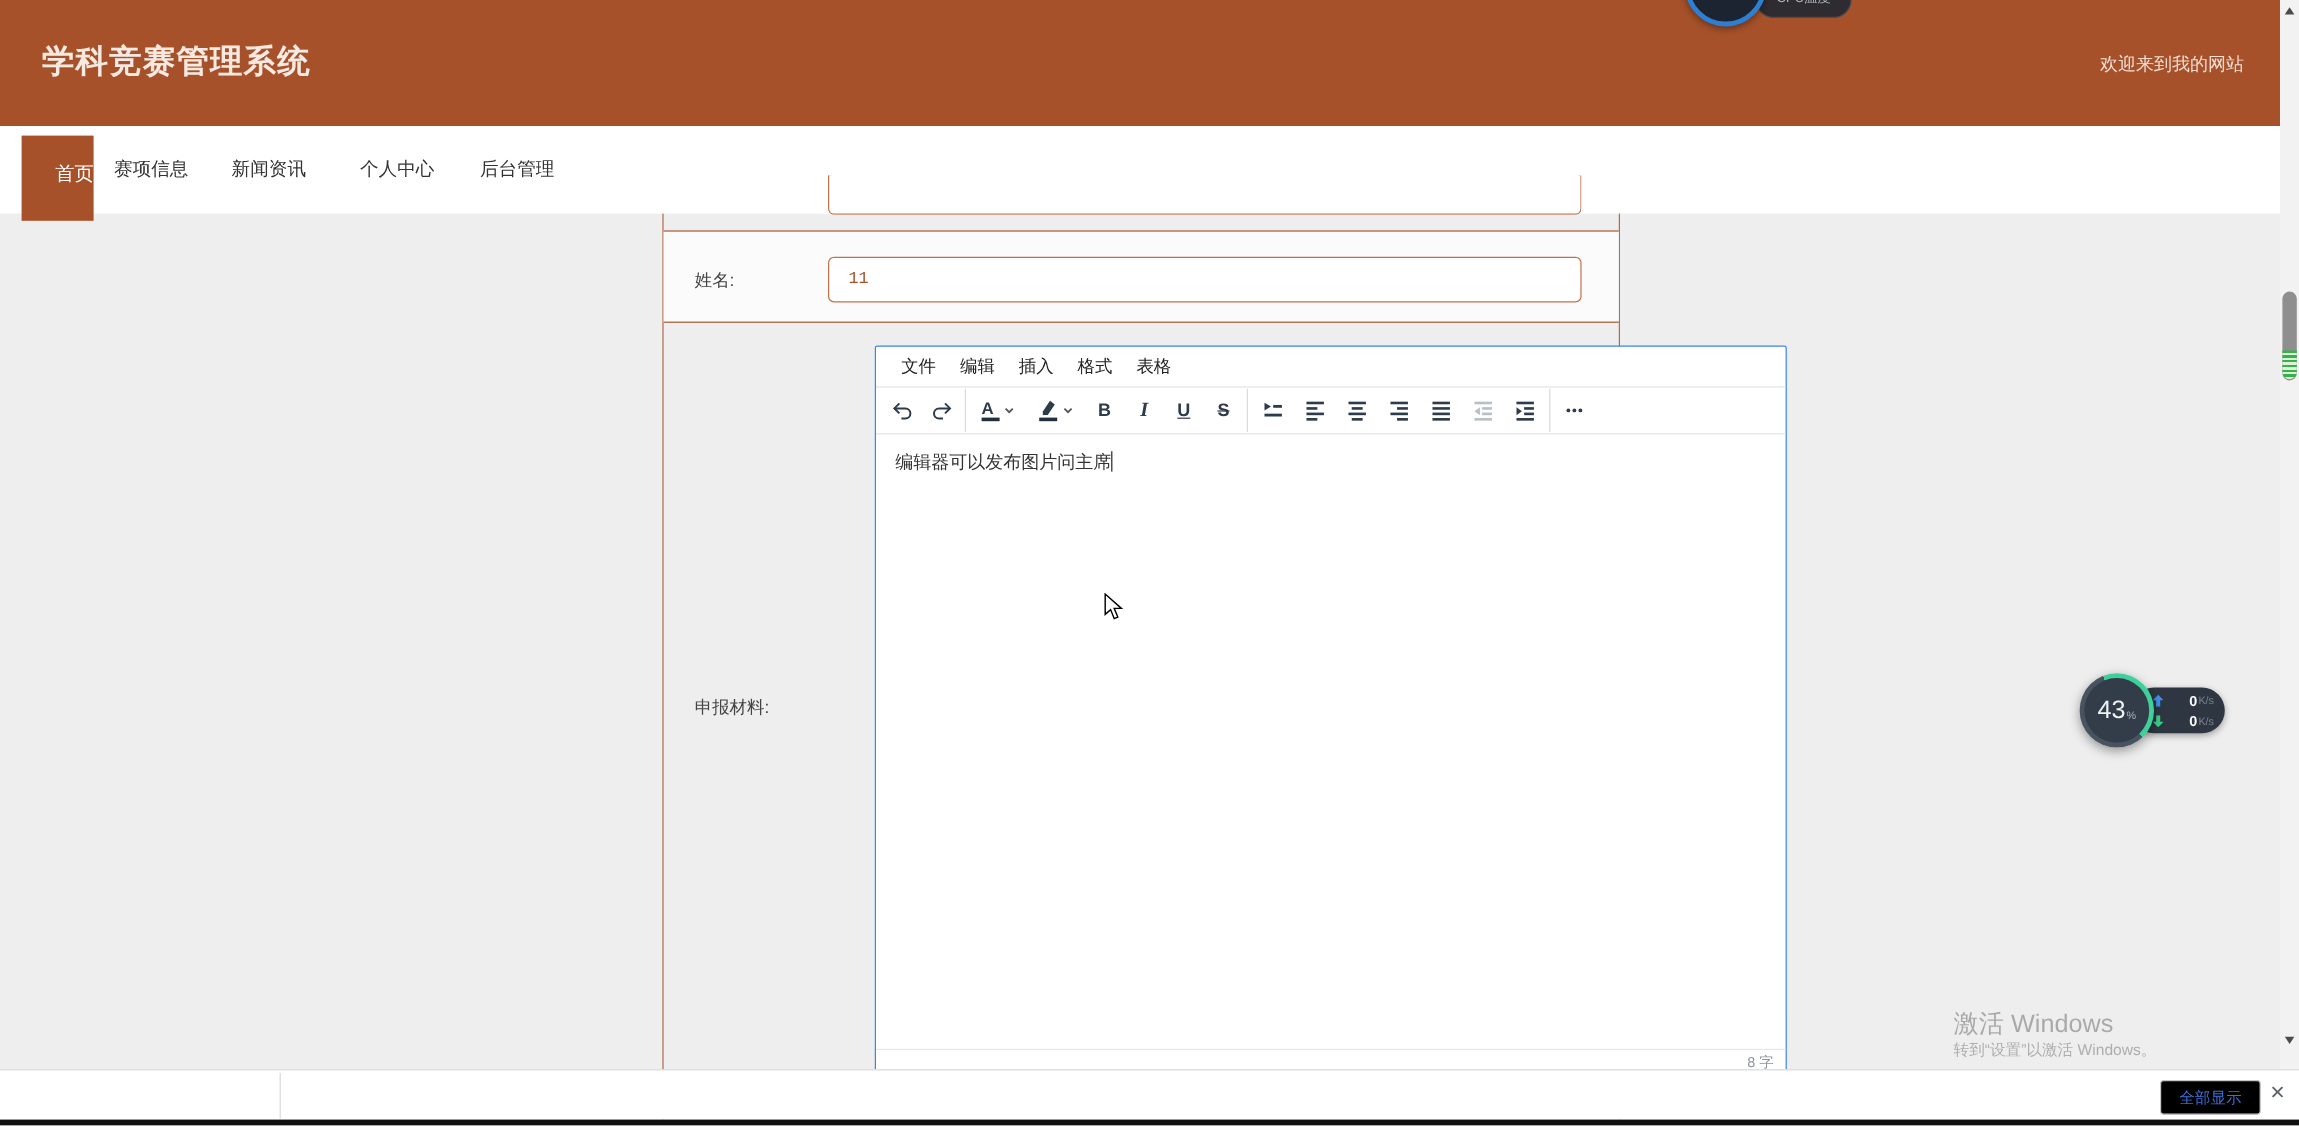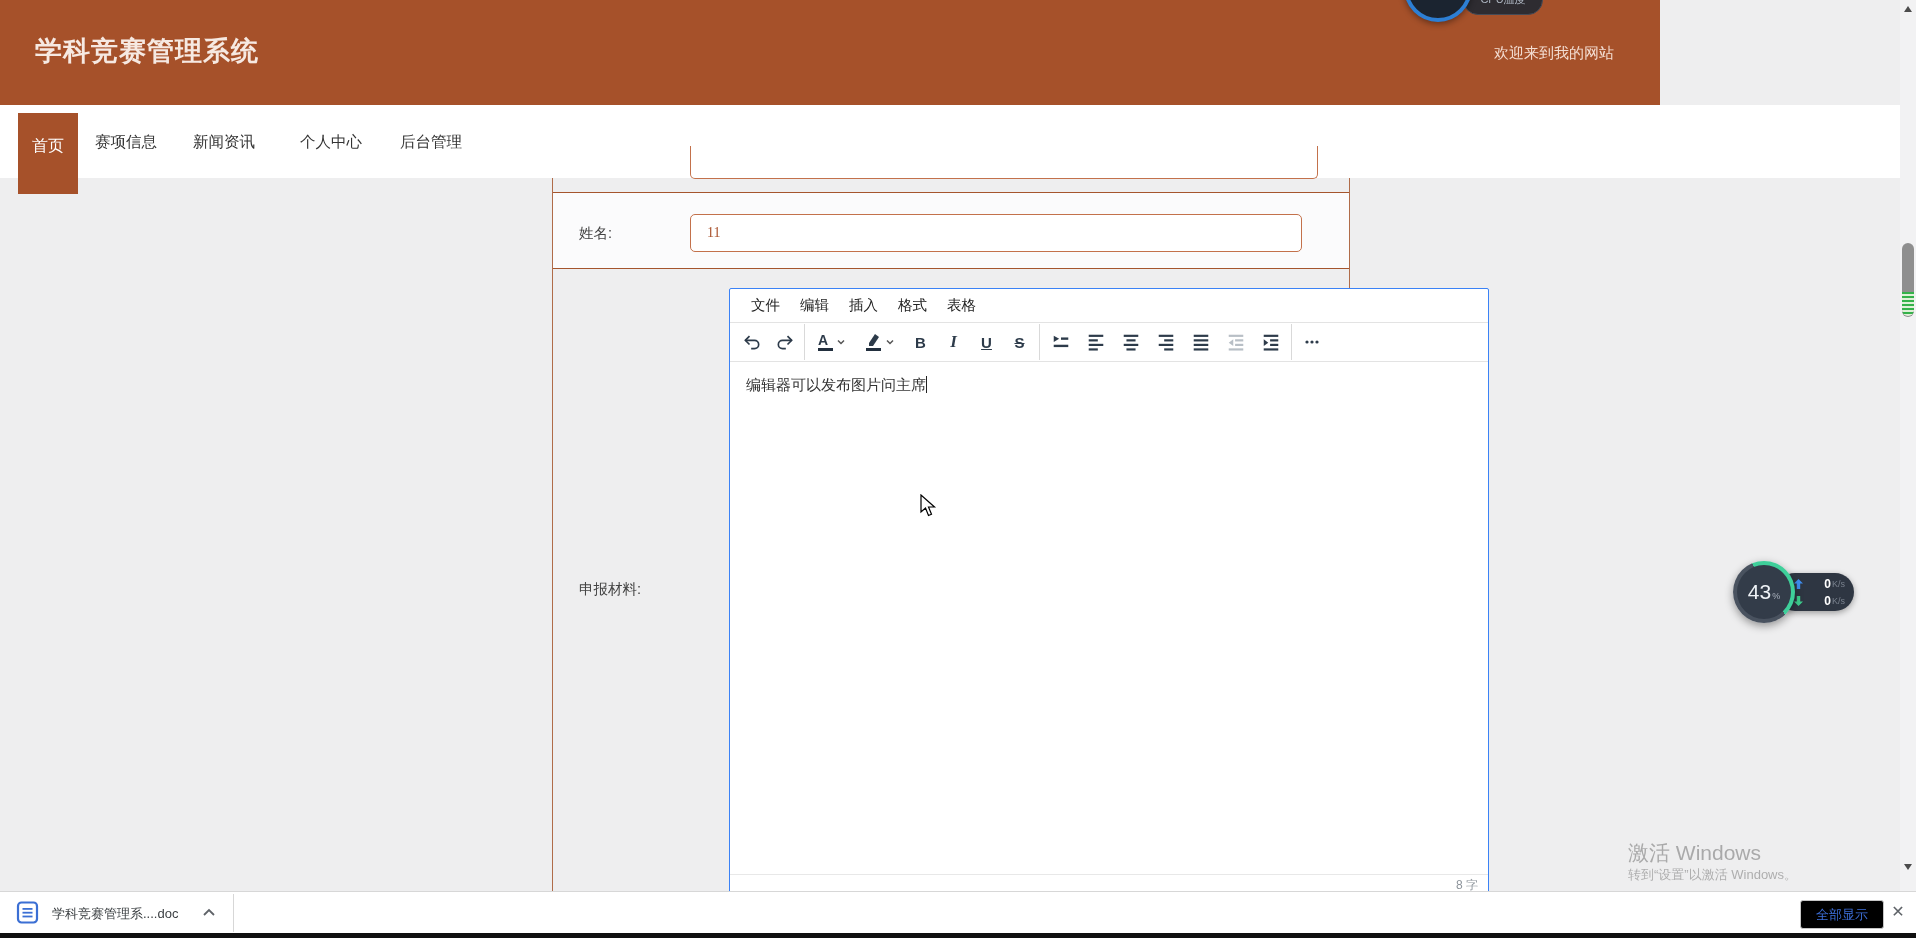--- a/index.html
+++ b/index.html
@@ -1,54 +1,54 @@
 <!DOCTYPE html>
 <html><head>
 <meta charset="utf-8">
 <style>
   html,body{margin:0;padding:0;}
   body{font-family:"Liberation Sans","DejaVu Sans",sans-serif;background:#888;}
   #screen{position:relative;width:1916px;height:938px;overflow:hidden;background:#eeeeef;}
 
   
-  .header{position:absolute;left:0;top:0;width:1660px;height:105px;background:#a6512a;}
+  .header{position:absolute;left:0;top:0;width:1916px;height:105px;background:#a6512a;}
   .site-title{position:absolute;left:35px;top:33px;font-size:27px;font-weight:700;color:#f6e9e2;letter-spacing:1px;}
   .welcome{position:absolute;right:46px;top:44px;font-size:15px;color:#f3ddd2;}
 
   
   .cpu-ball{position:absolute;left:1404px;top:-46px;width:60px;height:60px;border-radius:50%;
     background:#1b2430;border:4px solid #2d7fd4;box-shadow:0 2px 6px rgba(0,0,0,.4);z-index:46;}
   .cpu-pill{position:absolute;left:1463px;top:-17px;width:78px;height:30px;border-radius:15px;
     background:rgba(38,41,50,.94);border:1px solid #454b57;z-index:45;
     color:#aeb6c2;font-size:11px;text-align:center;line-height:30px;}
 
   
   .nav{position:absolute;left:0;top:105px;width:1916px;height:73px;background:#fff;}
-  .tab-active{position:absolute;left:18px;top:8px;width:60px;height:81px;background:#a6512a;
-    color:#fff;font-size:16px;text-align:center;line-height:65px;cursor:pointer;}
+  .tab-active{position:absolute;left:18px;top:8px;width:60px;height:71px;background:#a6512a;
+    color:#fff;font-size:16px;text-align:right;line-height:65px;cursor:pointer;}
   .tab{position:absolute;top:0;height:73px;line-height:73px;font-size:15.5px;color:#333;cursor:pointer;}
   .tab-2{left:95px;} .tab-3{left:193px;} .tab-4{left:300px;} .tab-5{left:400px;}
 
   
   .v-line{position:absolute;top:178px;width:1px;height:755px;background:rgba(164,85,44,.85);}
   .v-left{left:552px;} .v-right{left:1349px;}
 
   
   .cut-input{position:absolute;left:690px;top:146px;width:626px;height:32px;background:#fff;
     border-left:1px solid #c3714b;border-right:1px solid #c3714b;border-bottom:1px solid #c3714b;
     border-radius:0 0 5px 5px;z-index:5;}
 
   .row-name{position:absolute;left:553px;top:192px;width:796px;height:75px;background:#fbfbfc;
     border-top:1px solid #a5552d;border-bottom:1px solid #a5552d;}
   .field-label{position:absolute;font-size:14.5px;color:#444;}
   .label-name{left:579px;top:224px;}
   .label-material{left:579px;top:580px;text-align:right;}
   .name-input{position:absolute;left:690px;top:214px;width:594px;height:36px;background:#fff;
-    border:1px solid #c3714b;border-radius:5px;padding:0 0 0 16px;font-size:14px;color:#a9512b;outline:none;
-    font-family:Liberation Serif, serif;}
+    border:1px solid #c3714b;border-radius:5px;padding:0 16px 0 16px;font-size:14px;color:#a9512b;outline:none;
+    font-family:Liberation Mono, monospace;}
 
   
   .editor{position:absolute;left:729px;top:288px;width:760px;height:609px;background:#fff;
     border:1px solid #3b82f6;border-radius:2px;box-sizing:border-box;}
   .mce-menubar{height:33px;padding-left:11px;display:flex;align-items:center;border-bottom:1px solid #e3e3e3;}
   .mce-menu-item{padding:4px 10px;font-size:14.5px;color:#222;cursor:pointer;border-radius:3px;}
   .mce-toolbar{height:38px;display:flex;align-items:center;padding-left:5px;border-bottom:1px solid #e3e3e3;}
   .tb-btn{width:33px;height:30px;display:inline-flex;align-items:center;justify-content:center;
     color:#2d3b4a;cursor:pointer;border-radius:3px;flex:0 0 auto;}
   .tb-btn.wide{width:48px;}
@@ -301,32 +301,20 @@
 
   <div class="scrollbar">
     <div class="sb-arrow sb-up"></div>
     <div class="sb-thumb">
       <div class="sb-green"></div>
     </div>
     <div class="sb-arrow sb-down"></div>
   </div>
 
   <div class="dl-bar">
-    <div class="dl-chip">
-      <svg style="position:absolute;left:16px;top:9px;" width="23" height="23" viewBox="0 0 23 23">
-        <rect x="2" y="1.5" width="19" height="20" rx="3.5" fill="none" stroke="#3b6fd4" stroke-width="2.2"></rect>
-        <rect x="6.5" y="7" width="10" height="1.8" fill="#3b6fd4"></rect>
-        <rect x="6.5" y="10.8" width="10" height="1.8" fill="#3b6fd4"></rect>
-        <rect x="6.5" y="14.6" width="10" height="1.8" fill="#3b6fd4"></rect>
-      </svg>
-      <span class="dl-name">学科竞赛管理系....doc</span>
-      <svg style="position:absolute;left:202px;top:15px;" width="14" height="10" viewBox="0 0 14 10">
-          <path d="M2 8 L7 3 L12 8" fill="none" stroke="#5f6368" stroke-width="1.8"></path>
-        </svg>
-    </div>
     <div class="dl-sep"></div>
     <div class="show-all">全部显示</div>
     <div class="dl-close">✕</div>
   </div>
   <div class="taskbar-strip"></div>
 
   <svg class="mouse" width="18" height="24" viewBox="0 0 18 24">
     <path d="M1 1 L1 18 L5.5 14 L8.5 21.5 L11.5 20.2 L8.5 13 L14.5 13 Z" fill="#fff" stroke="#000" stroke-width="1.2"></path>
   </svg>
 

